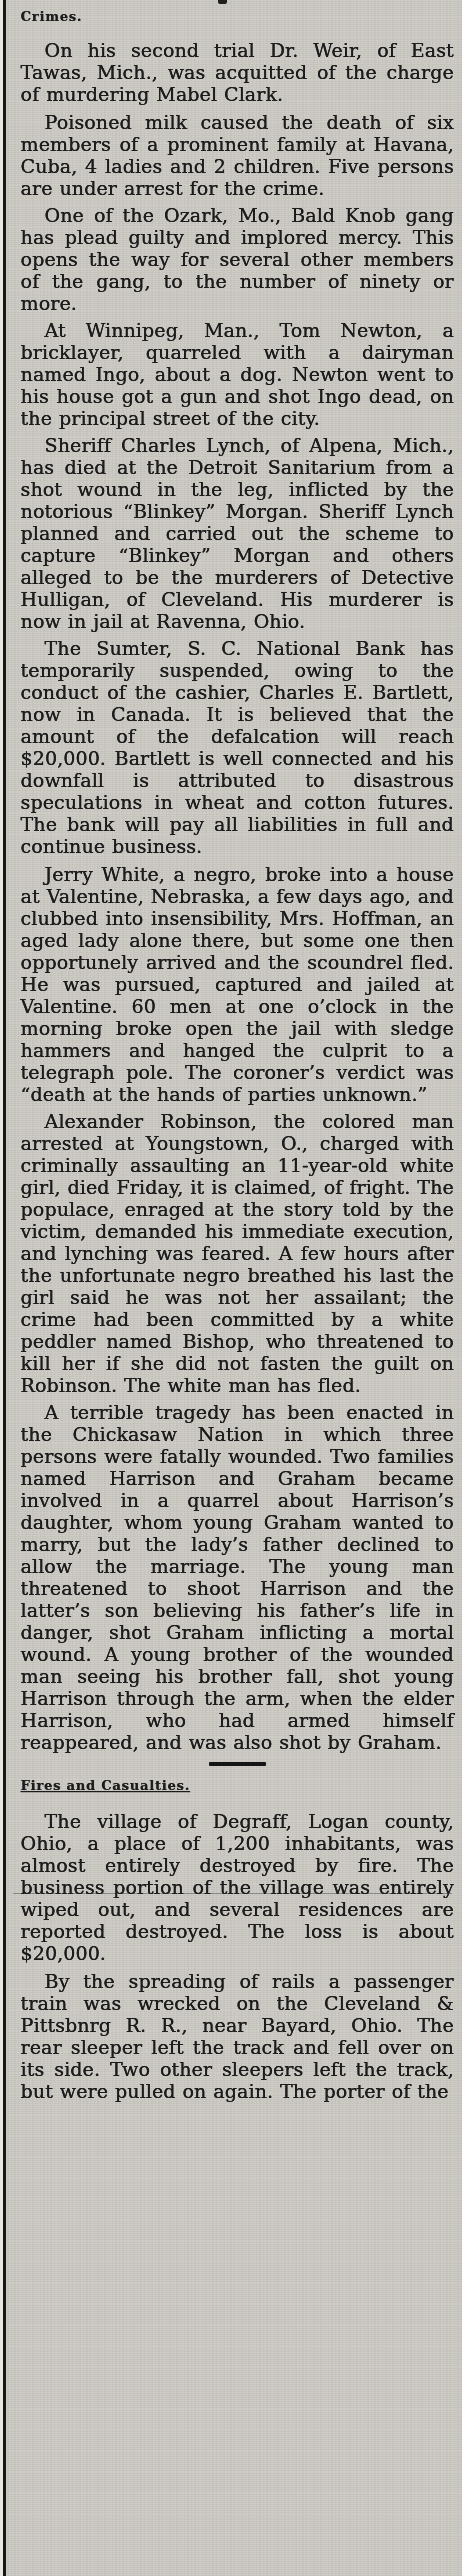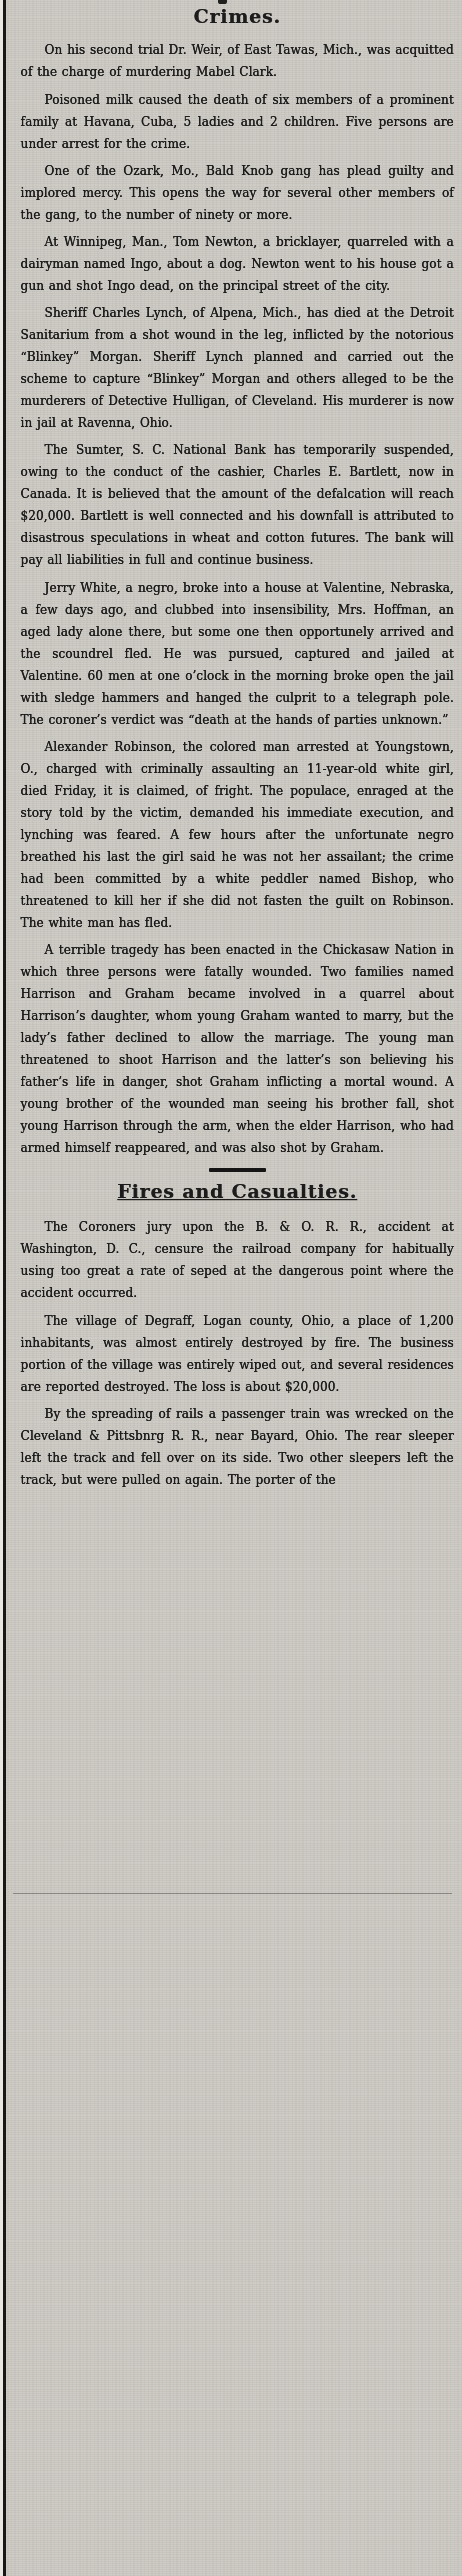--- a/index.html
+++ b/index.html
@@ -43,34 +43,33 @@
     width: 439px; height: 1px;
     background: rgba(35,35,35,0.38);
   }
   .column {
     position: relative;
     margin-left: 20.6px;
     margin-right: 8.2px;
     padding-top: 4.1px;
   }
   .section-heading {
-    font-size: 19px;
+    font-size: 13px;
     line-height: 23px;
     font-weight: bold;
-    text-align: center;
     letter-spacing: 0.8px;
     margin: 1px 0 11.3px 0;
     text-shadow: 0.3px 0.3px 0.4px rgba(20,20,20,0.7);
   }
   .section-heading.fires {
     margin: 0 0 13.4px 0;
     text-decoration: underline;
   }
   .news-item {
-    font-size: 12px;
+    font-size: 19px;
     line-height: 22px;
     text-align: justify;
     text-indent: 24px;
     margin: 0 0 5.2px 0;
     letter-spacing: 0.1px;
     word-spacing: 0.8px;
     text-shadow: 0 0 0.4px rgba(25,25,25,0.85), 0.2px 0.2px 0.3px rgba(25,25,25,0.5);
   }
   .section-divider {
     width: 57px;
@@ -86,33 +85,32 @@
 <div class="scan-edge"></div>
 <div class="left-rule"></div>
 <div class="ink-speck"></div>
 <div class="scan-crease"></div>
 
 <div class="column">
 
   <section>
     <h2 class="section-heading">Crimes.</h2>
     <p class="news-item">On his second trial Dr. Weir, of East Tawas, Mich., was acquitted of the charge of murdering Mabel Clark.</p>
-    <p class="news-item">Poisoned milk caused the death of six members of a prominent family at Havana, Cuba, 5 ladies and 2 children. Five persons are under arrest for the crime.</p>
+    <p class="news-item">Poisoned milk caused the death of six members of a prominent family at Havana, Cuba, 4 ladies and 2 children. Five persons are under arrest for the crime.</p>
     <p class="news-item">One of the Ozark, Mo., Bald Knob gang has plead guilty and implored mercy. This opens the way for several other members of the gang, to the number of ninety or more.</p>
     <p class="news-item">At Winnipeg, Man., Tom Newton, a bricklayer, quarreled with a dairyman named Ingo, about a dog. Newton went to his house got a gun and shot Ingo dead, on the principal street of the city.</p>
     <p class="news-item">Sheriff Charles Lynch, of Alpena, Mich., has died at the Detroit Sanitarium from a shot wound in the leg, inflicted by the notorious “Blinkey” Morgan. Sheriff Lynch planned and carried out the scheme to capture “Blinkey” Morgan and others alleged to be the murderers of Detective Hulligan, of Cleveland. His murderer is now in jail at Ravenna, Ohio.</p>
     <p class="news-item">The Sumter, S. C. National Bank has temporarily suspended, owing to the conduct of the cashier, Charles E. Bartlett, now in Canada. It is believed that the amount of the defalcation will reach $20,000. Bartlett is well connected and his downfall is attributed to disastrous speculations in wheat and cotton futures. The bank will pay all liabilities in full and continue business.</p>
     <p class="news-item">Jerry White, a negro, broke into a house at Valentine, Nebraska, a few days ago, and clubbed into insensibility, Mrs. Hoffman, an aged lady alone there, but some one then opportunely arrived and the scoundrel fled. He was pursued, captured and jailed at Valentine. 60 men at one o’clock in the morning broke open the jail with sledge hammers and hanged the culprit to a telegraph pole. The coroner’s verdict was “death at the hands of parties unknown.”</p>
     <p class="news-item">Alexander Robinson, the colored man arrested at Youngstown, O., charged with criminally assaulting an 11-year-old white girl, died Friday, it is claimed, of fright. The populace, enraged at the story told by the victim, demanded his immediate execution, and lynching was feared. A few hours after the unfortunate negro breathed his last the girl said he was not her assailant; the crime had been committed by a white peddler named Bishop, who threatened to kill her if she did not fasten the guilt on Robinson. The white man has fled.</p>
     <p class="news-item">A terrible tragedy has been enacted in the Chickasaw Nation in which three persons were fatally wounded. Two families named Harrison and Graham became involved in a quarrel about Harrison’s daughter, whom young Graham wanted to marry, but the lady’s father declined to allow the marriage. The young man threatened to shoot Harrison and the latter’s son believing his father’s life in danger, shot Graham inflicting a mortal wound. A young brother of the wounded man seeing his brother fall, shot young Harrison through the arm, when the elder Harrison, who had armed himself reappeared, and was also shot by Graham.</p>
   </section>
 
   <div class="section-divider"></div>
 
   <section>
     <h2 class="section-heading fires">Fires and Casualties.</h2>
-    <p class="news-item">The Coroners jury upon the B. &amp; O. R. R., accident at Washington, D. C., censure the railroad company for habitually using too great a rate of seped at the dangerous point where the accident occurred.</p>
     <p class="news-item">The village of Degraff, Logan county, Ohio, a place of 1,200 inhabitants, was almost entirely destroyed by fire. The business portion of the village was entirely wiped out, and several residences are reported destroyed. The loss is about $20,000.</p>
     <p class="news-item">By the spreading of rails a passenger train was wrecked on the Cleveland &amp; Pittsbnrg R. R., near Bayard, Ohio. The rear sleeper left the track and fell over on its side. Two other sleepers left the track, but were pulled on again. The porter of the</p>
   </section>
 
 </div>
 
 
 </body></html>

